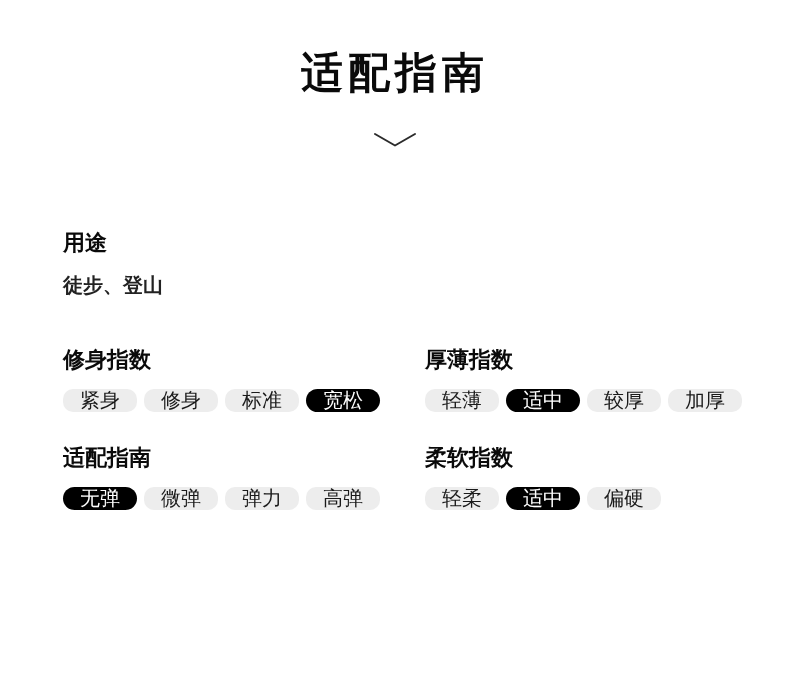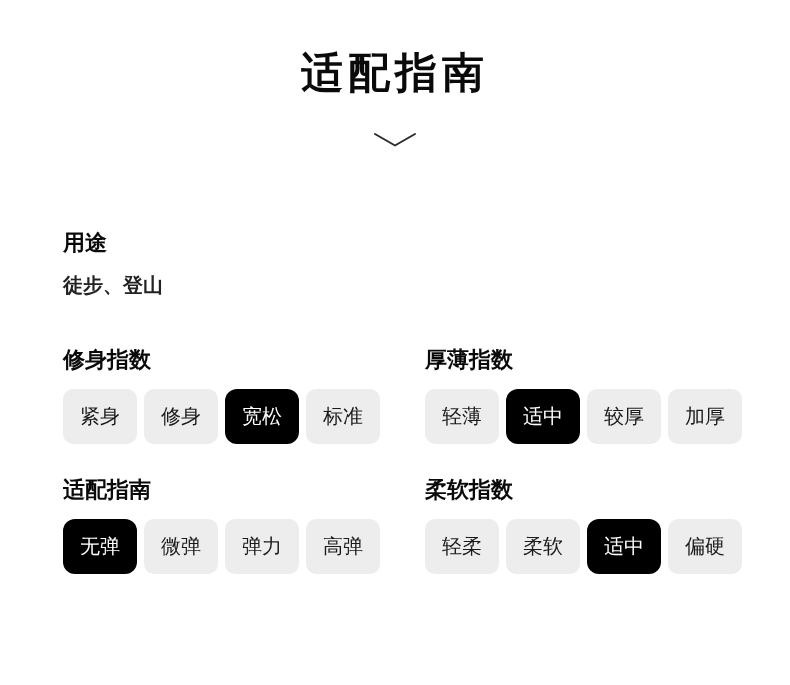--- a/index.html
+++ b/index.html
@@ -63,21 +63,21 @@
     font-weight: bold;
     color: #0a0a0a;
   }
   .pills {
     margin-top: 16px;
     display: flex;
     gap: 7px;
   }
   .pill {
     box-sizing: border-box;
-    height: 55px;
+    height: 23px;
     min-width: 74px;
     padding: 0 17px;
     display: inline-flex;
     align-items: center;
     justify-content: center;
     background: #ededed;
     border-radius: 10px;
     font-size: 20px;
     color: #1a1a1a;
     white-space: nowrap;
@@ -108,22 +108,22 @@
       <p>徒步、登山</p>
     </div>
 
     <div class="grid">
 
       <section class="index-section">
         <h3>修身指数</h3>
         <div class="pills">
           <span class="pill">紧身</span>
           <span class="pill">修身</span>
+          <span class="pill">标准</span>
           <span class="pill selected">宽松</span>
-          <span class="pill">标准</span>
         </div>
       </section>
 
       <section class="index-section">
         <h3>厚薄指数</h3>
         <div class="pills">
           <span class="pill">轻薄</span>
           <span class="pill selected">适中</span>
           <span class="pill">较厚</span>
           <span class="pill">加厚</span>
@@ -137,21 +137,20 @@
           <span class="pill">微弹</span>
           <span class="pill">弹力</span>
           <span class="pill">高弹</span>
         </div>
       </section>
 
       <section class="index-section">
         <h3>柔软指数</h3>
         <div class="pills">
           <span class="pill">轻柔</span>
-          <span class="pill">柔软</span>
           <span class="pill selected">适中</span>
           <span class="pill">偏硬</span>
         </div>
       </section>
 
     </div>
   </div>
 </div>
 
 </body></html>

